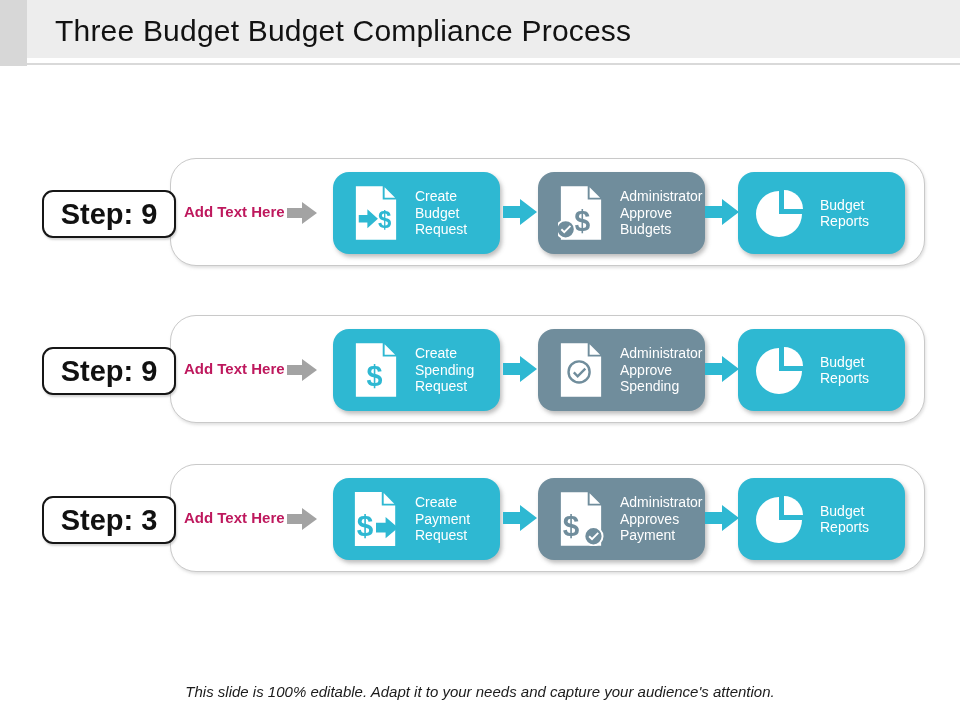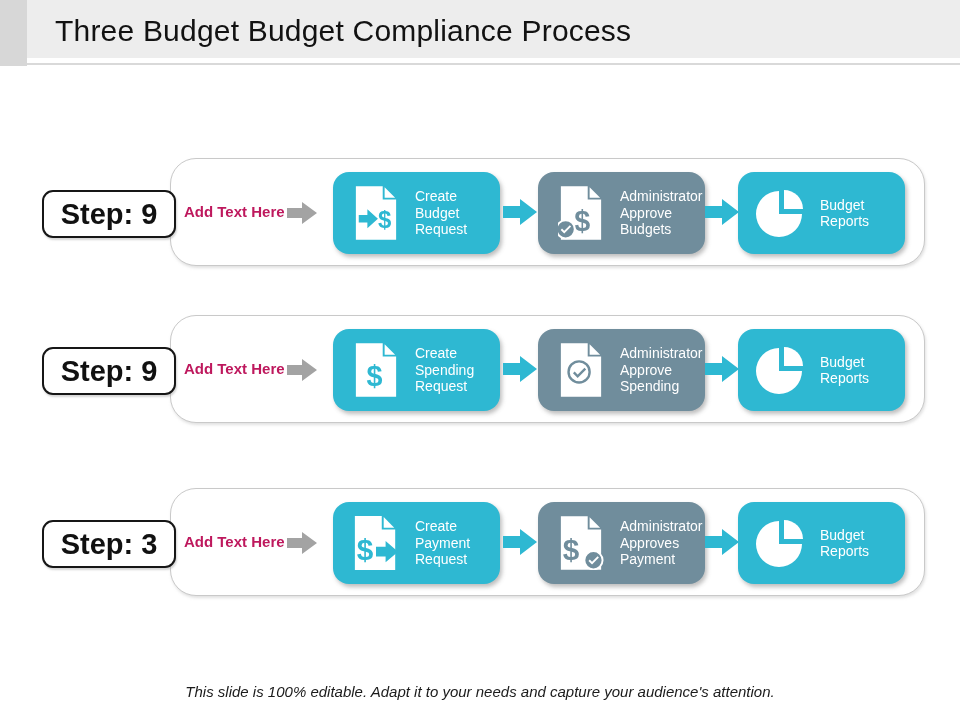--- a/index.html
+++ b/index.html
@@ -174,21 +174,21 @@
         <svg width="54" height="54" viewBox="0 0 54 54">
           <path d="M25 28 L25 5 A23 23 0 1 0 48 28 Z" fill="#ffffff"></path>
           <path d="M30 23 V4 A19 19 0 0 1 49 23 Z" fill="#ffffff"></path>
         </svg>
       </span>
       <span class="pbox-label">Budget
 Reports</span>
     </div>
   </div>
 
-  <div class="row" style="top:488px">
+  <div class="row" style="top:464px">
     <div class="frame"></div>
     <div class="step-box">
       <span>Step: 3</span>
     </div>
     <div class="add-text">Add Text Here</div>
     <svg class="arrow-gray" width="30" height="22" viewBox="0 0 30 22">
       <path d="M0 6 H15 V0 L30 11 L15 22 V16 H0 Z" fill="#a3a3a3"></path>
     </svg>
 
     <div class="pbox teal pos-1">

